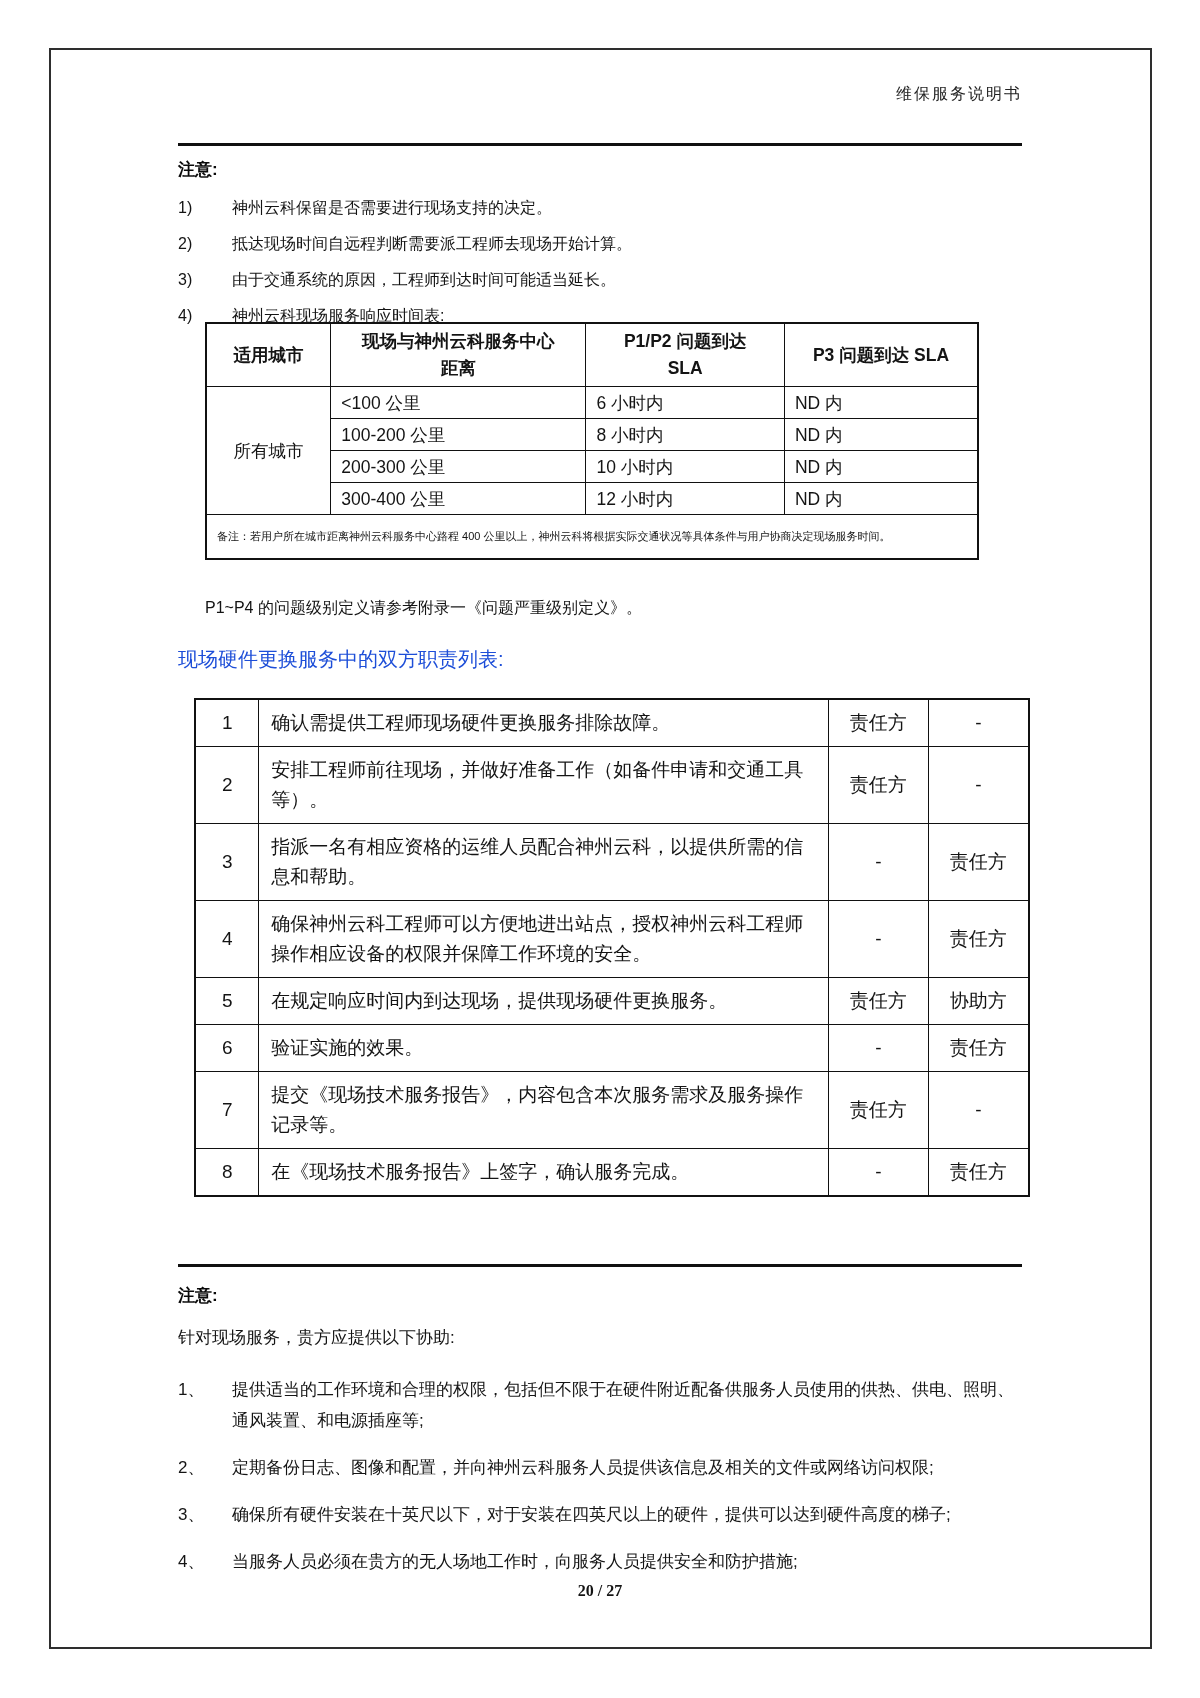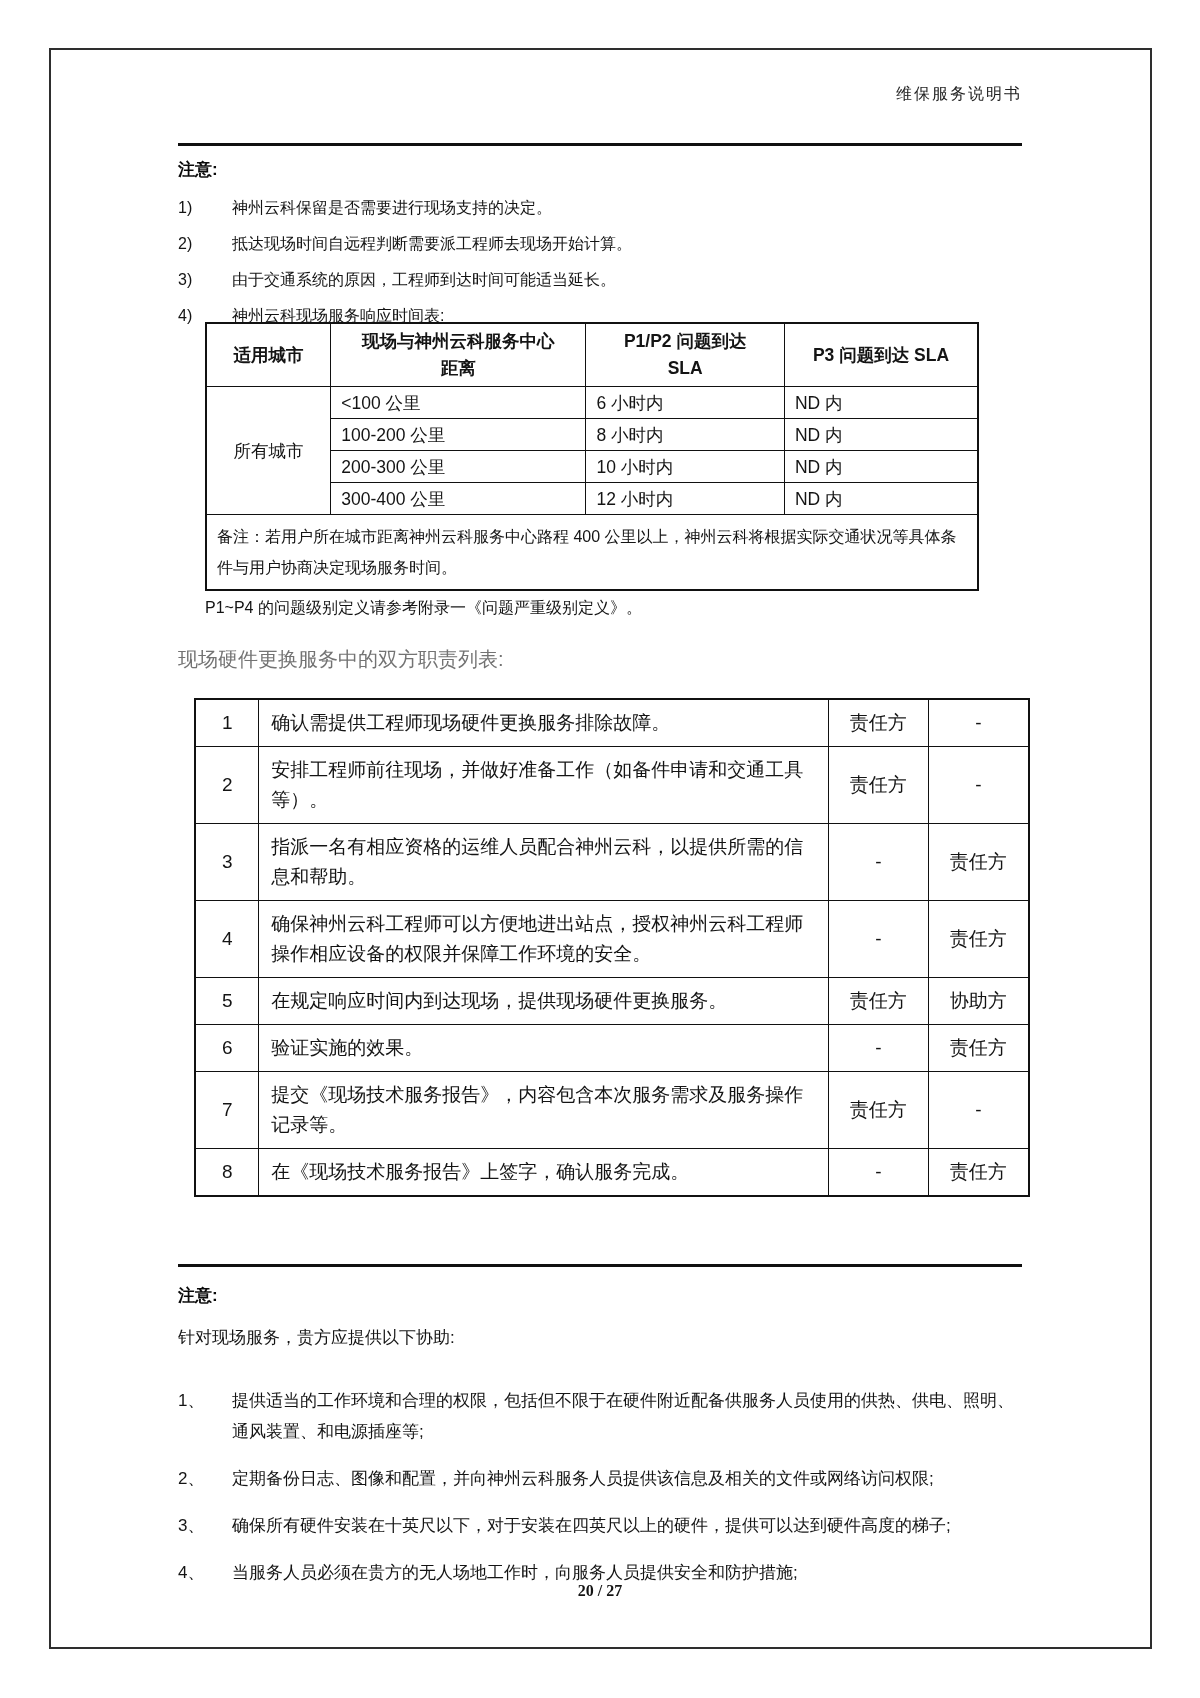--- a/index.html
+++ b/index.html
@@ -30,35 +30,35 @@
   .notice1 .item { line-height:36px; }
 
   table { border-collapse:collapse; }
   th, td { border:1.5px solid #111; }
 
   .t1 { position:absolute; left:205px; top:322px; width:774px; font-size:17.5px; border:2px solid #111; }
   .t1 th { font-weight:bold; text-align:center; vertical-align:middle; line-height:27px; padding:4px 22px; height:54px; }
   .t1 th.narrow-pad { padding:4px 28px; }
   .t1 td { height:31px; padding:0 10px; text-align:left; vertical-align:middle; }
   .t1 td.city { text-align:center; }
-  .t1 td.note-cell { padding:6px 10px; line-height:31px; font-size:16px; height:auto; }
+  .t1 td.note-cell { padding:6px 10px; line-height:31px; font-size:11px; height:auto; }
 
   .p-note { position:absolute; left:205px; top:598px; font-size:16px; }
 
-  .section-title { position:absolute; left:178px; top:646px; font-size:20px; color:#737373; }
+  .section-title { position:absolute; left:178px; top:646px; font-size:20px; color:#1d4ed8; }
 
   .t2 { position:absolute; left:194px; top:698px; width:836px; font-size:19px; border:2.5px solid #111; }
   .t2 th { background:#d9d9d9; font-weight:bold; text-align:center; vertical-align:middle; line-height:30px; padding:2px 4px; height:60px; }
   .t2 td { line-height:30px; padding:8px 0; vertical-align:middle; }
   .t2 td.no-cell, .t2 td.resp-cell { text-align:center; }
   .t2 td.act-cell { padding:8px 12px; text-align:left; }
 
   .notice2 { position:absolute; left:178px; top:1284px; width:846px; font-size:17px; }
   .notice2 .notice-label { margin-bottom:20px; }
-  .notice2 .intro { margin-bottom:36px; line-height:22px; }
+  .notice2 .intro { margin-bottom:25px; line-height:22px; }
   .notice2 .item { line-height:31px; margin-bottom:16px; }
 
   .page-number {
     position:absolute; left:178px; top:1582px; width:844px; text-align:center;
     font-family:"Liberation Serif","DejaVu Serif",serif; font-weight:bold; font-size:16px;
   }
 </style>
 </head>
 <body>
 

